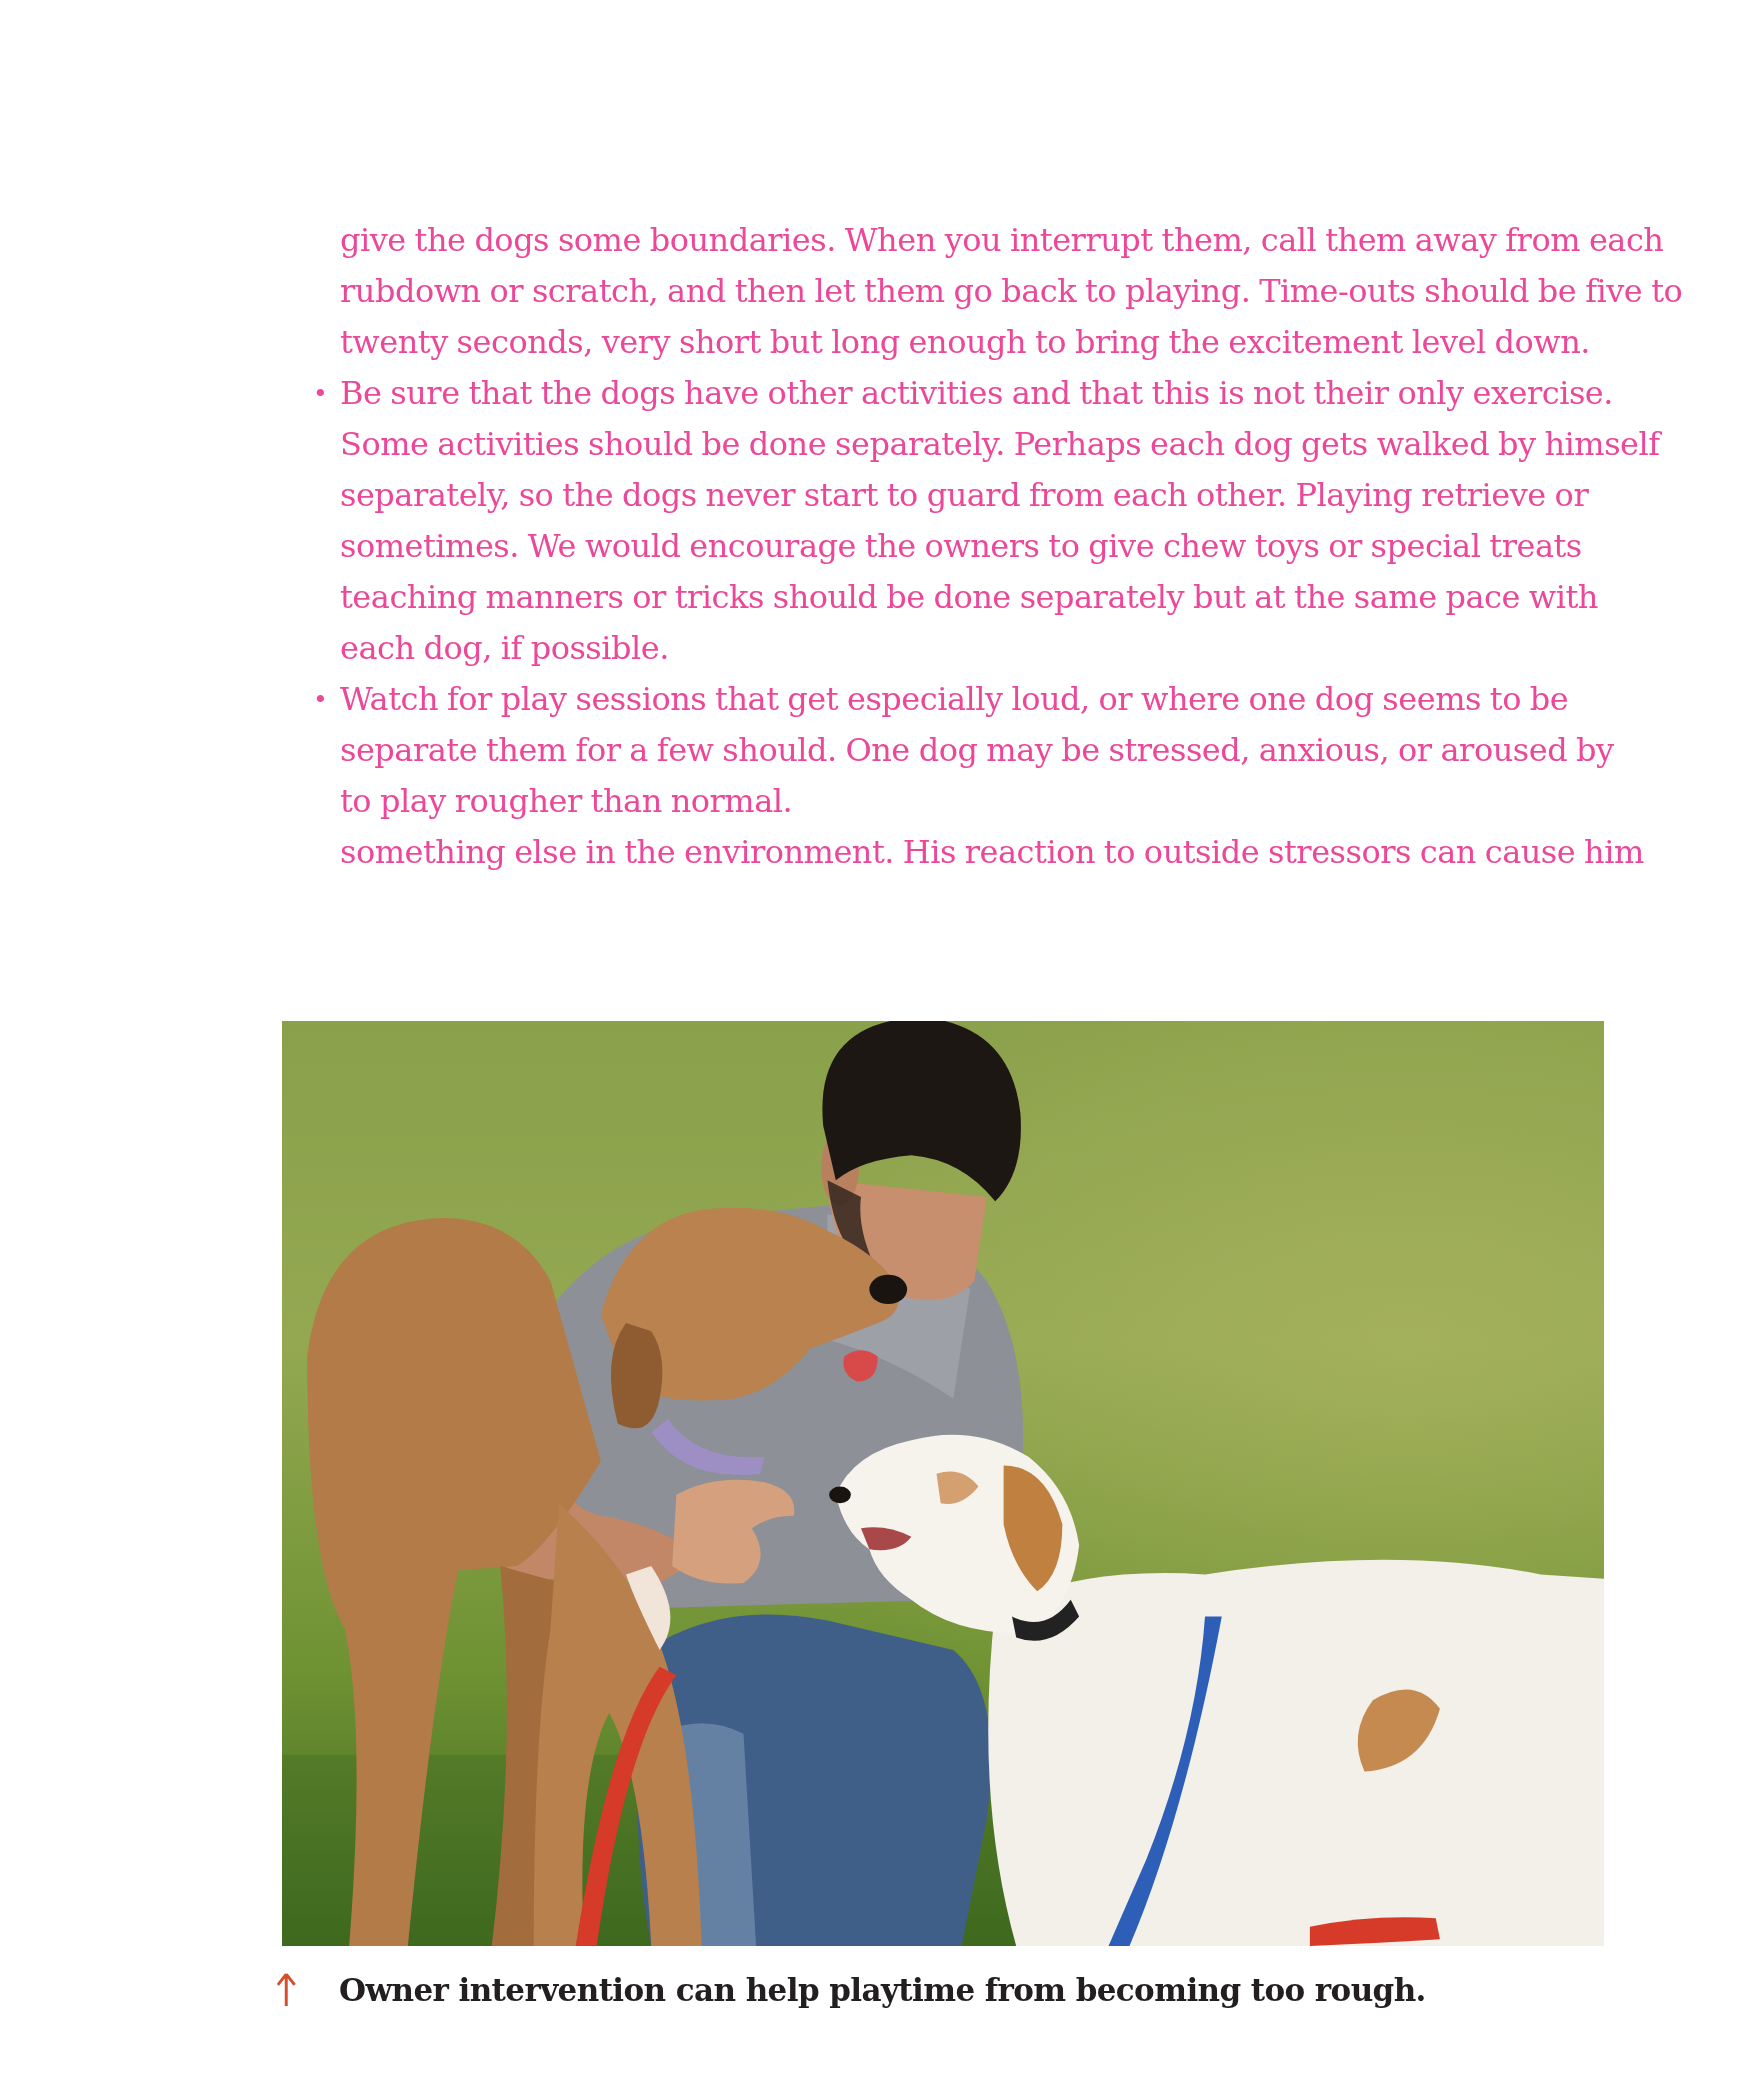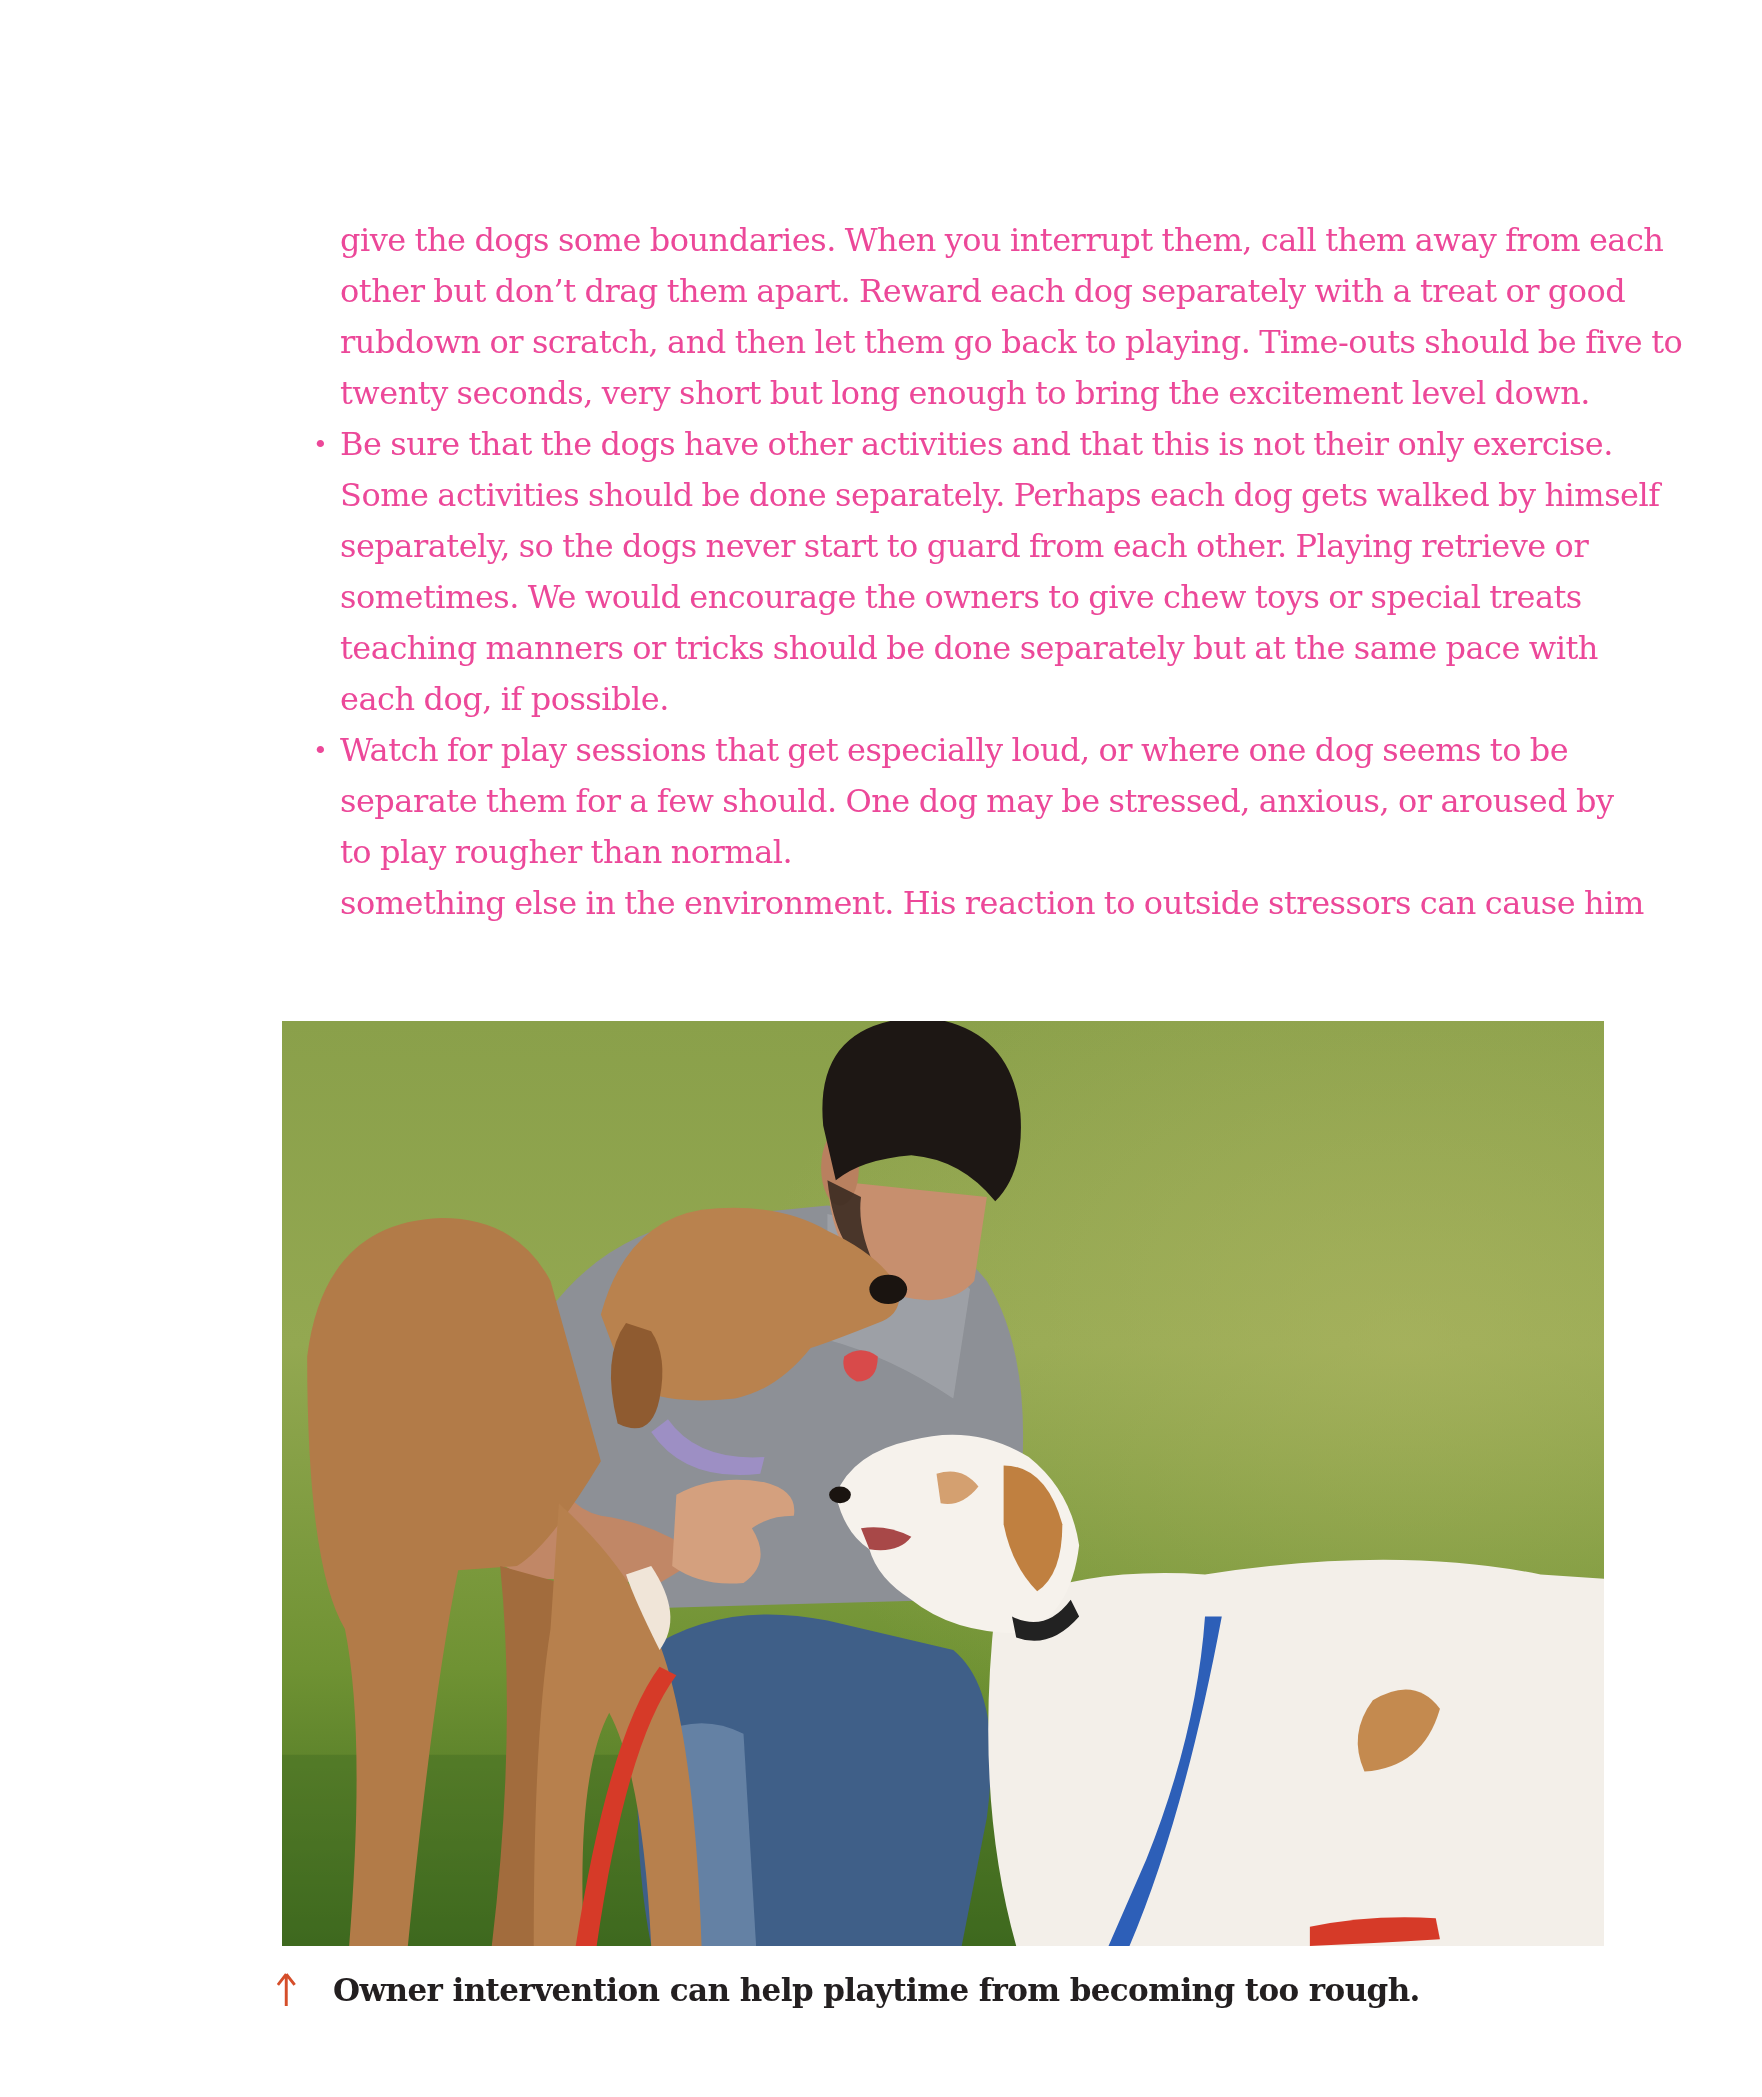--- a/index.html
+++ b/index.html
@@ -53,32 +53,31 @@
     display: flex;
     align-items: center;
     justify-content: flex-start;
   }
   .caption-text {
     font-family: "DejaVu Serif", "Liberation Serif", serif;
     font-weight: bold;
     font-size: 31px;
     color: #231f20;
     letter-spacing: -0.6px;
-    margin-left: 14px;
+    margin-left: 20px;
     white-space: nowrap;
   }
 </style>
 </head>
 <body>
 
 <div class="page">
 
   <div class="body-text">
     <span class="line"><span class="bullet"></span><span>give the dogs some boundaries. When you interrupt them, call them away from each</span></span>
-    <span class="line"><span class="bullet"></span><span>other but don’t drag them apart. Reward each dog separately with a treat or good</span></span>
     <span class="line"><span class="bullet"></span><span>rubdown or scratch, and then let them go back to playing. Time-outs should be five to</span></span>
     <span class="line"><span class="bullet"></span><span>twenty seconds, very short but long enough to bring the excitement level down.</span></span>
     <span class="line"><span class="bullet">•</span><span>Be sure that the dogs have other activities and that this is not their only exercise.</span></span>
     <span class="line"><span class="bullet"></span><span>Some activities should be done separately. Perhaps each dog gets walked by himself</span></span>
     <span class="line"><span class="bullet"></span><span>separately, so the dogs never start to guard from each other. Playing retrieve or</span></span>
     <span class="line"><span class="bullet"></span><span>sometimes. We would encourage the owners to give chew toys or special treats</span></span>
     <span class="line"><span class="bullet"></span><span>teaching manners or tricks should be done separately but at the same pace with</span></span>
     <span class="line"><span class="bullet"></span><span>each dog, if possible.</span></span>
     <span class="line"><span class="bullet">•</span><span>Watch for play sessions that get especially loud, or where one dog seems to be</span></span>
     <span class="line"><span class="bullet"></span><span>separate them for a few should. One dog may be stressed, anxious, or aroused by</span></span>

